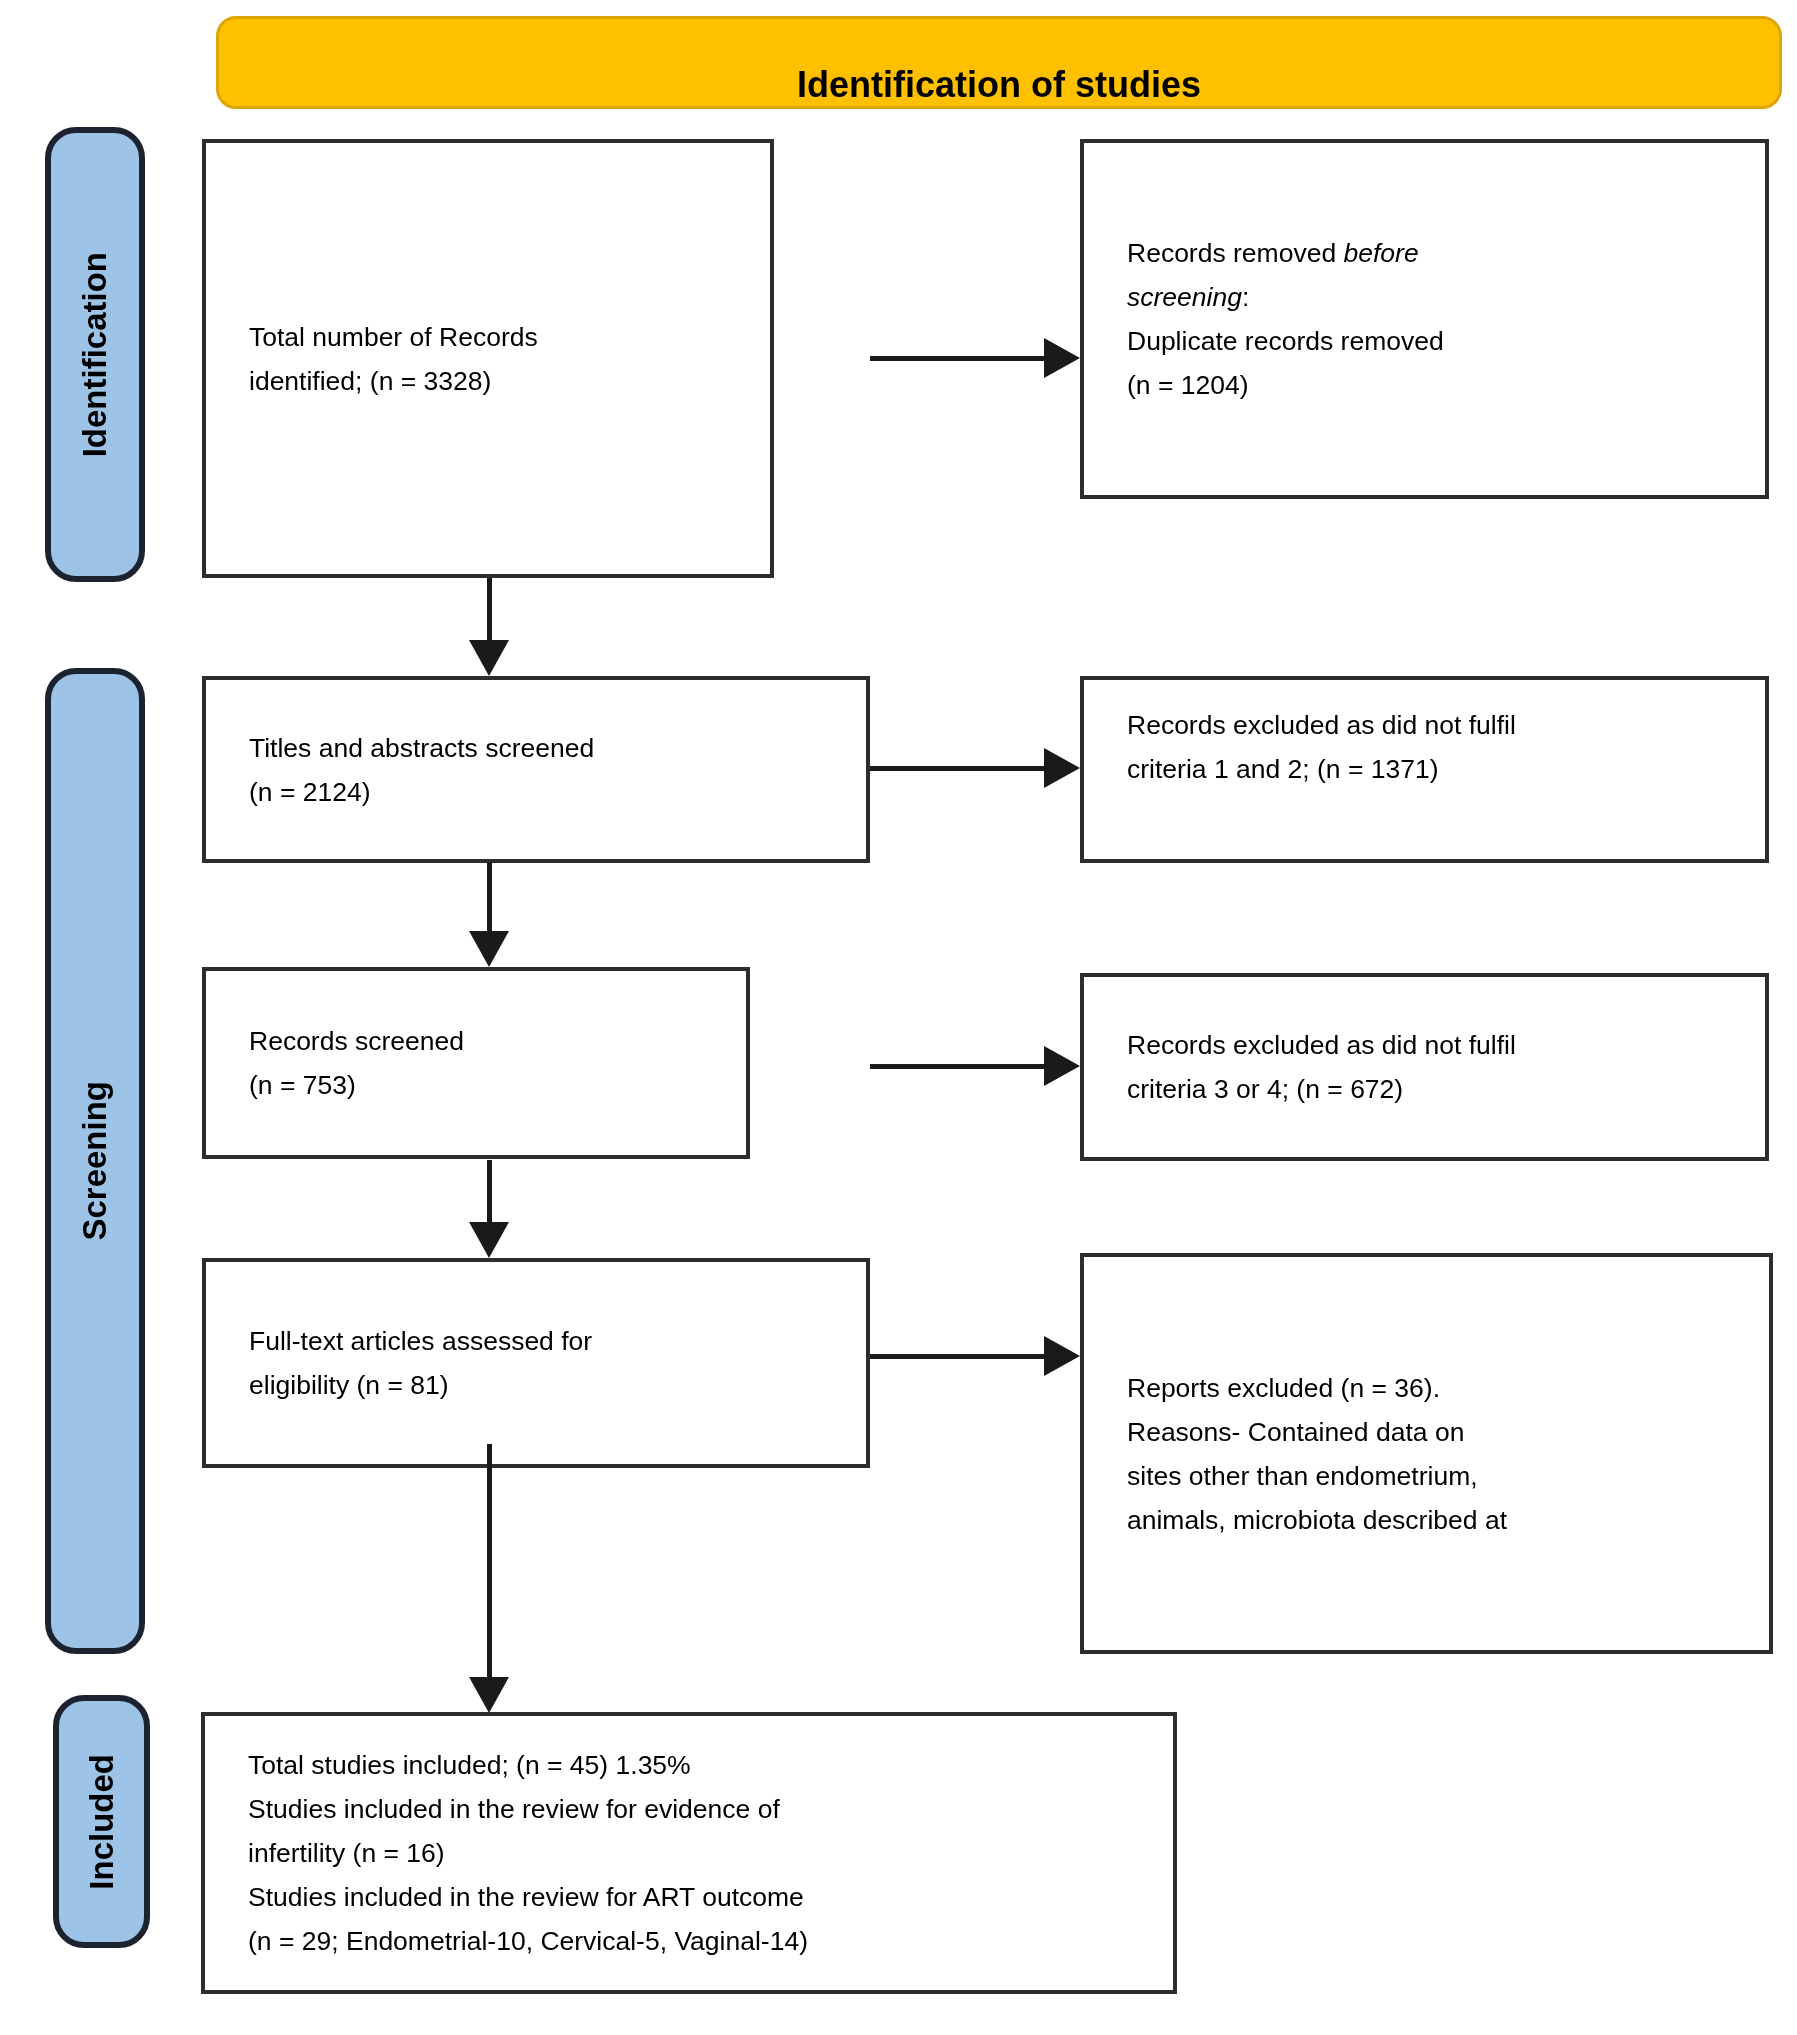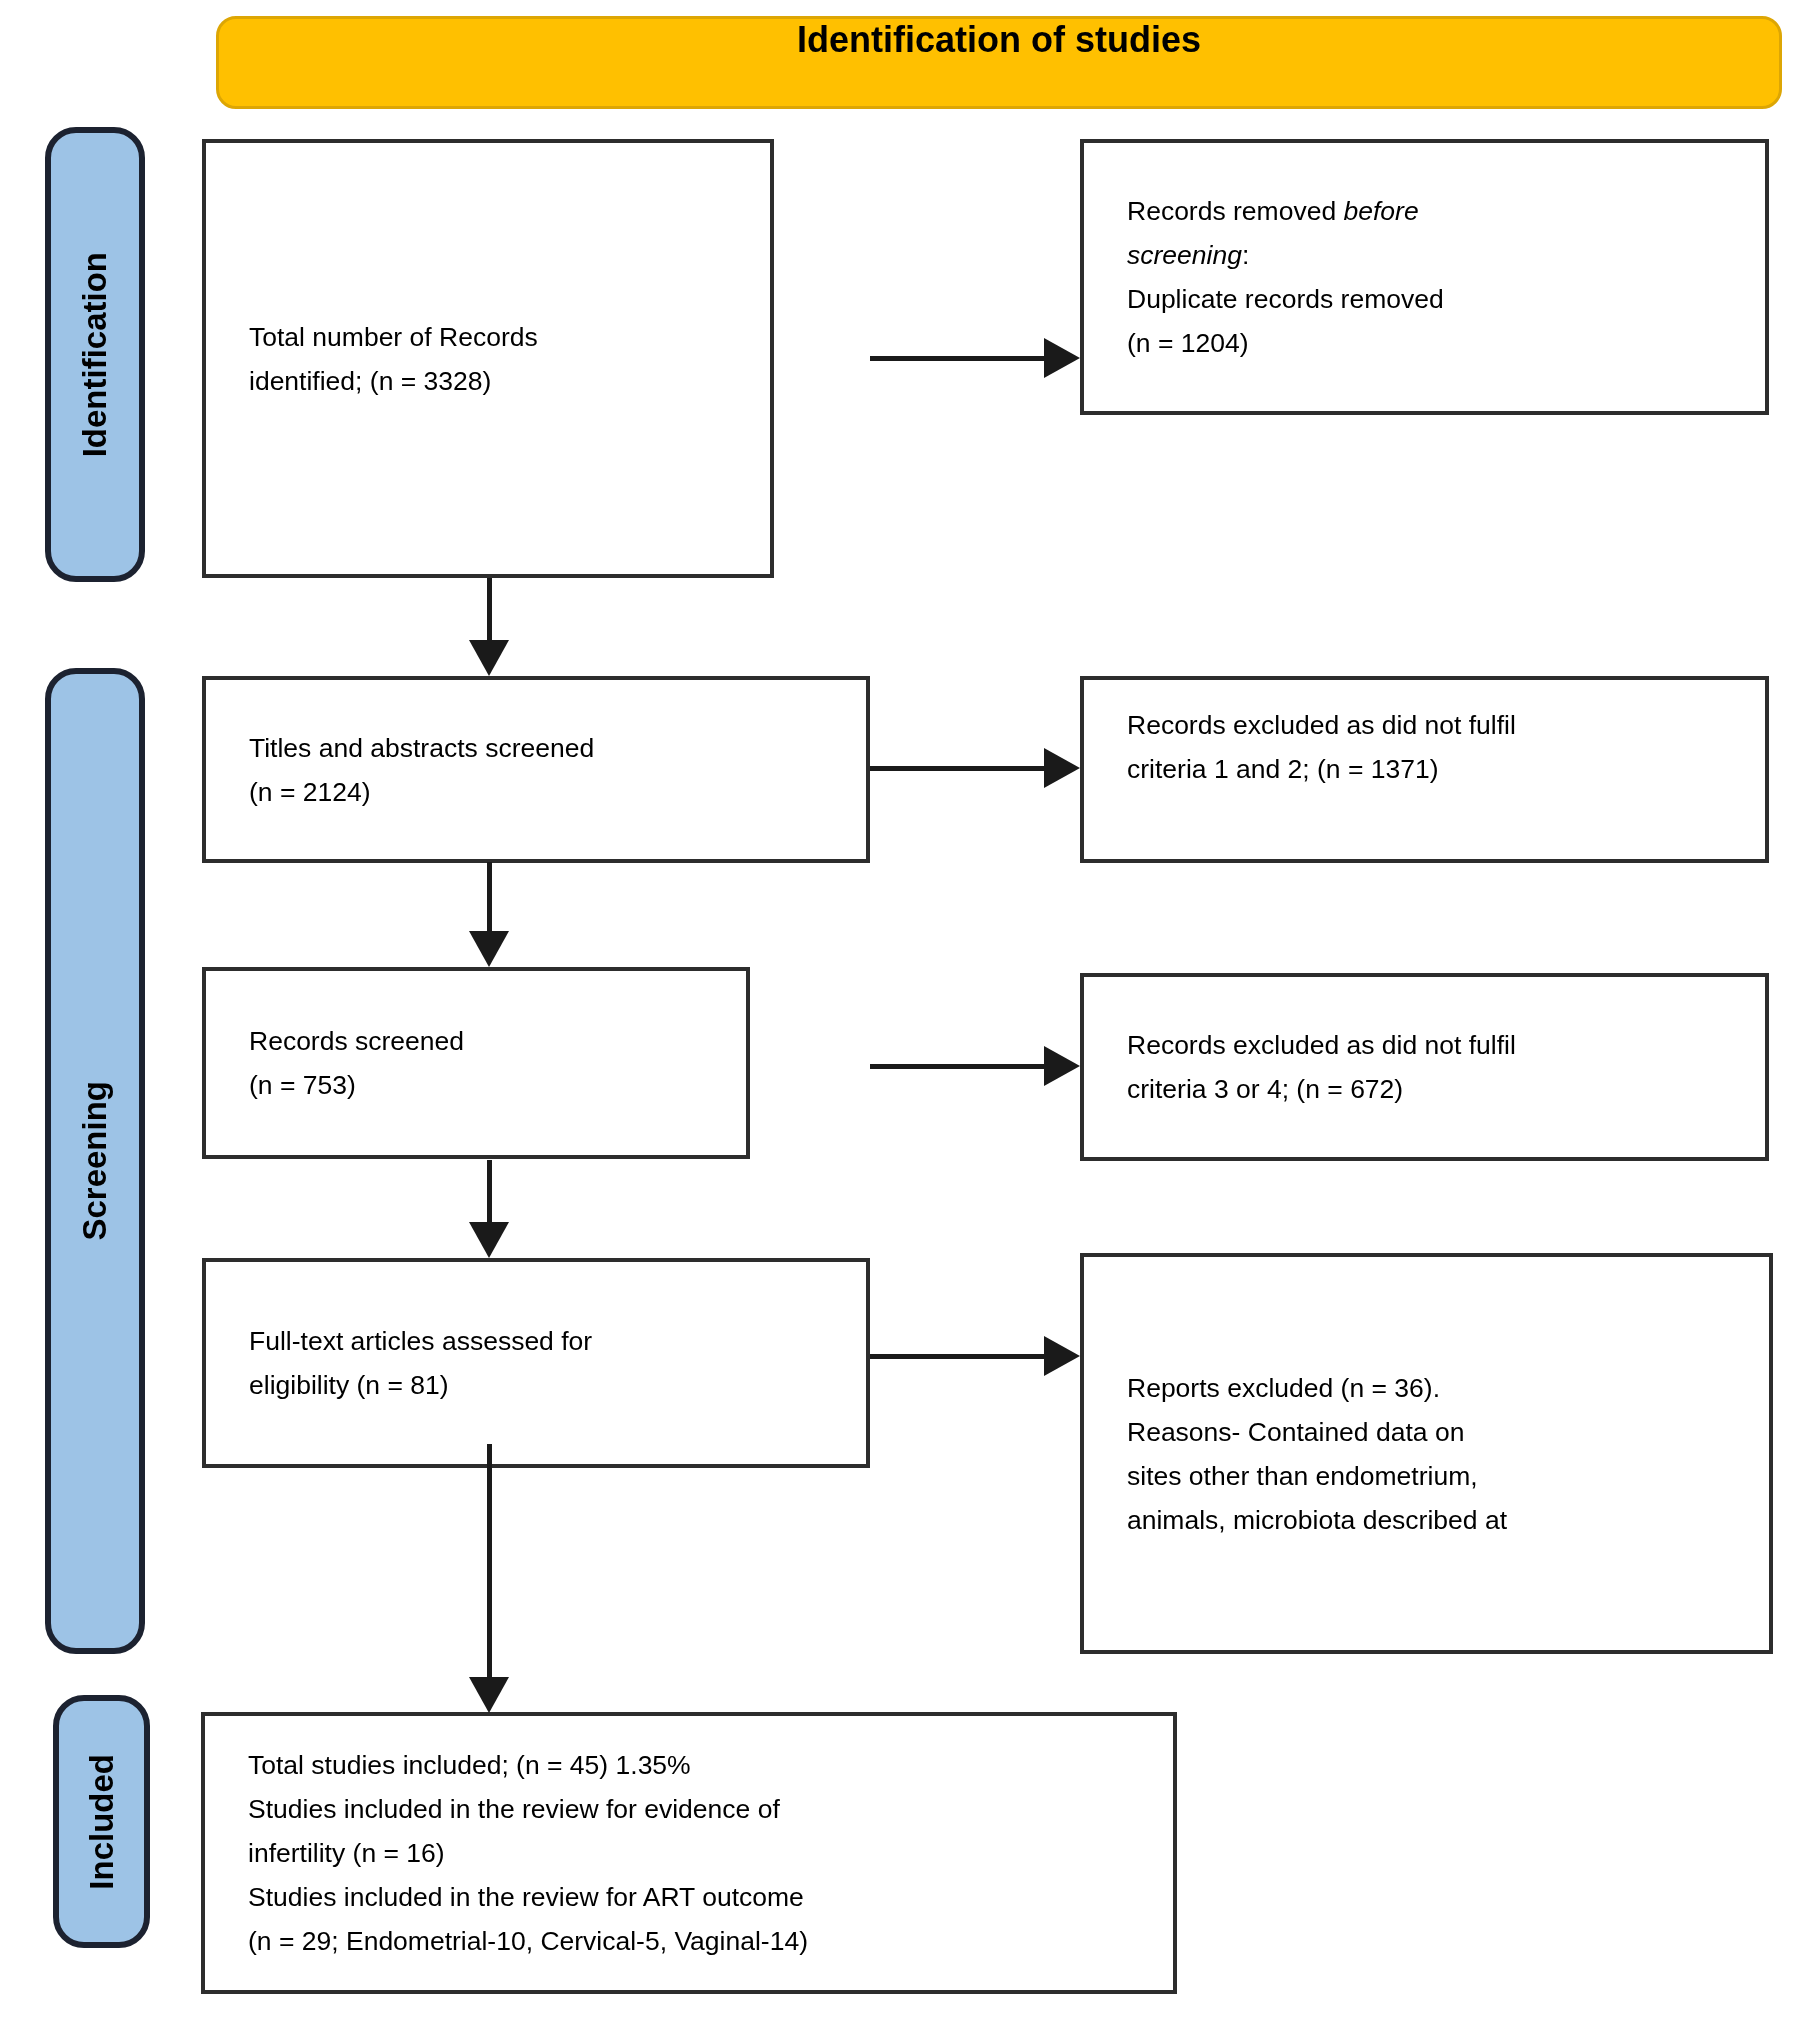--- a/index.html
+++ b/index.html
@@ -18,21 +18,21 @@
     background:#ffffff;
     font-family:"Liberation Sans", sans-serif;
     color:var(--text);
   }
   
   .banner{
     position:absolute;left:216px;top:15.6px;width:1566px;height:93px;
     background:var(--banner-bg);
     border:3.1px solid var(--banner-edge);
     border-radius:20px;
-    display:flex;align-items:flex-start;justify-content:center;
+    display:flex;align-items:flex-end;justify-content:center;
     box-sizing:border-box;
   }
   .banner span{font-size:36px;font-weight:bold;color:#000;}
   
   .stage{
     position:absolute;
     background:var(--stage-bg);
     border:6.2px solid var(--stage-border);
     border-radius:31px;
     display:flex;align-items:center;justify-content:center;
@@ -57,21 +57,21 @@
     padding:7.8px 23px 7.8px 43px;
     font-size:26.5px;line-height:44px;
   }
   .fbox .tline{white-space:nowrap;}
   .it{font-style:italic;}
   .fbox1{left:202px;top:139px;width:572px;height:439px;}
   .fbox2{left:202px;top:676px;width:668px;height:187px;}
   .fbox3{left:202px;top:967px;width:548px;height:192px;}
   .fbox4{left:202px;top:1258px;width:668px;height:210px;}
   .fbox5{left:201px;top:1712px;width:976px;height:282px;}
-  .rbox1{left:1080px;top:139px;width:689px;height:276px;}
+  .rbox1{left:1080px;top:139px;width:689px;height:360px;}
   .rbox2{left:1080px;top:676px;width:689px;height:187px;justify-content:flex-start;padding-top:23px;}
   .rbox3{left:1080px;top:973px;width:689px;height:188px;}
   .rbox4{left:1080px;top:1253px;width:693px;height:401px;}
   
   .harrow{position:absolute;left:870px;width:210px;height:40px;}
   .harrow .shaft{position:absolute;left:0;top:18px;height:5.4px;right:31px;background:var(--arrow);}
   .harrow .head{
     position:absolute;right:0;top:0;width:0;height:0;
     border-top:20px solid transparent;border-bottom:20px solid transparent;
     border-left:36px solid var(--arrow);

